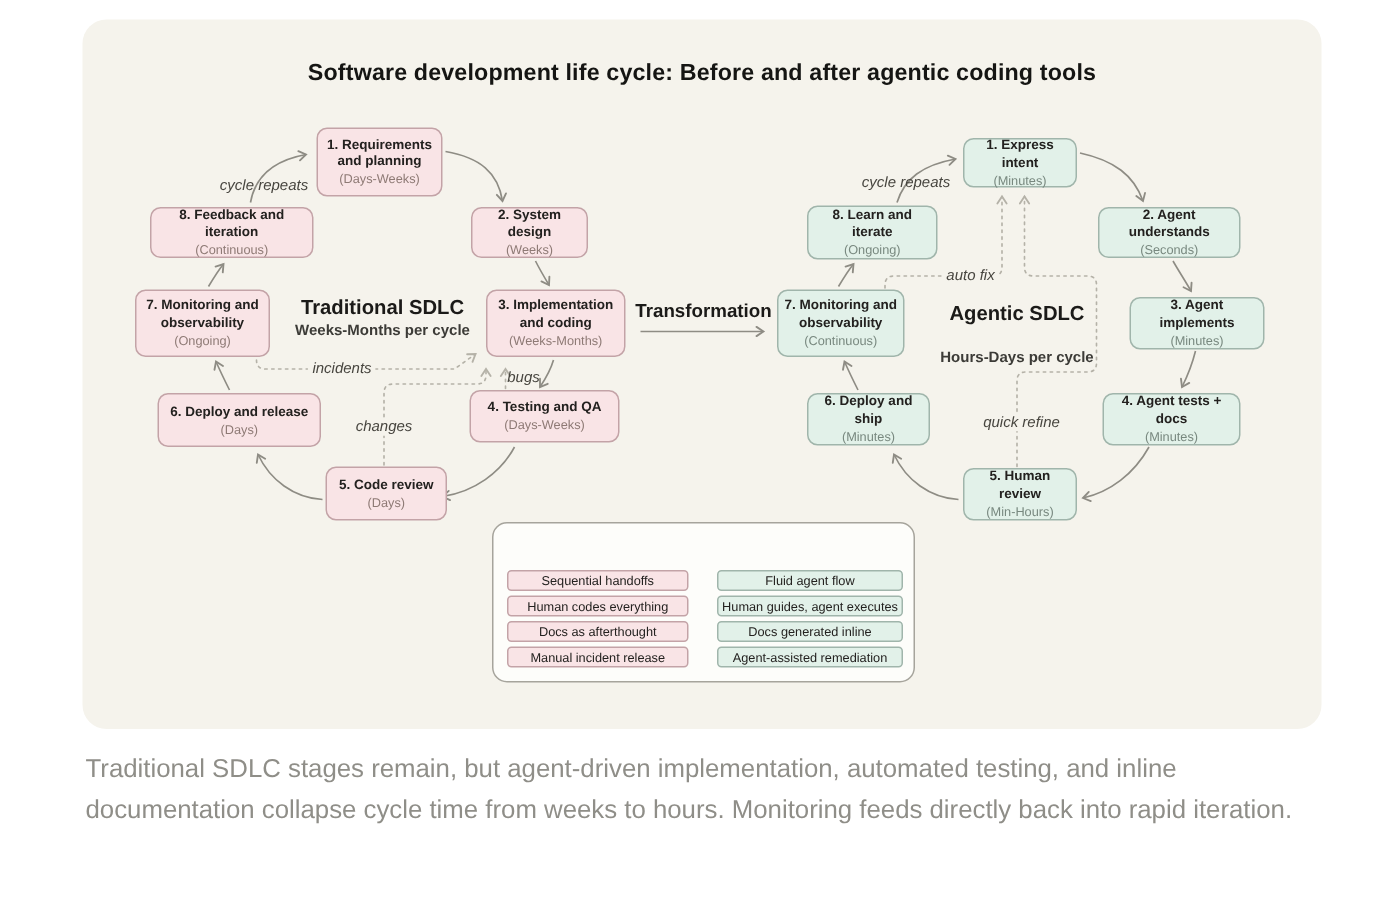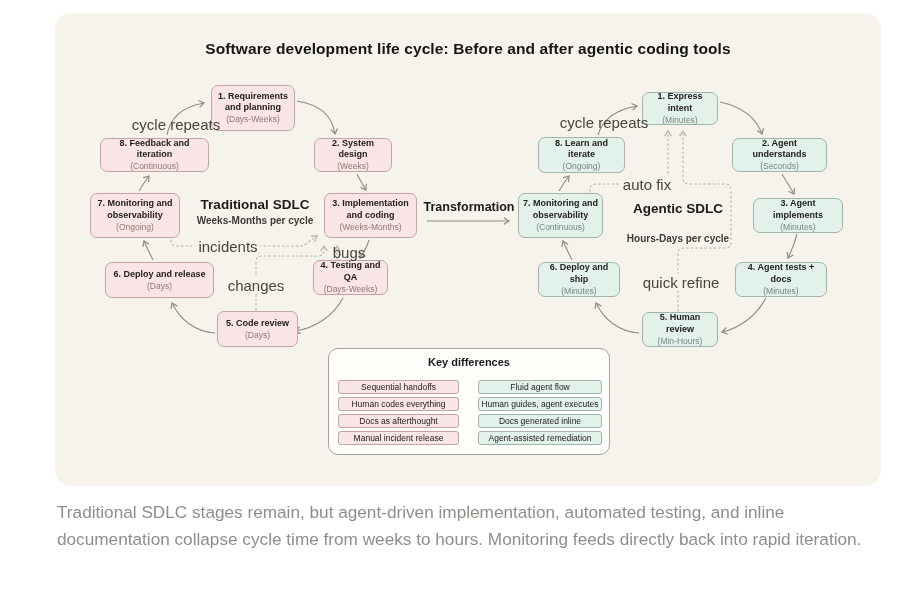--- a/index.html
+++ b/index.html
@@ -22,21 +22,21 @@
   .green .stage-duration{color:#78887f;}
 
   .cycle-title{position:absolute;transform:translateX(-50%);white-space:nowrap;
         font-size:13.5px;font-weight:700;color:#1b1a18;}
   .cycle-subtitle{position:absolute;transform:translateX(-50%);white-space:nowrap;
         font-size:10px;font-weight:700;color:#3c3b37;}
   .transformation{position:absolute;transform:translateX(-50%);white-space:nowrap;
         font-size:12.5px;font-weight:700;color:#1b1a18;}
 
   .anno{position:absolute;transform:translate(-50%,-50%);white-space:nowrap;
-        font-size:15px;color:#47453f;}
+        font-size:10px;color:#47453f;font-style:italic;}
   .anno.on-line{background:#f5f3ec;padding:0 3px;}
 
   .keydiff{position:absolute;left:328px;top:348px;width:282px;height:107px;
         background:#fdfdfa;border:1px solid #a6a49c;border-radius:10px;box-sizing:border-box;}
   .keydiff-title{position:absolute;left:0;top:7px;width:100%;text-align:center;
         font-size:11px;font-weight:700;color:#1b1a18;}
   .mini{position:absolute;height:14px;border-radius:3px;display:flex;align-items:center;
         justify-content:center;font-size:8.5px;color:#23211f;box-sizing:border-box;white-space:nowrap;}
   .mini.pink{background:#f9e4e6;border:1px solid #c3a3a7;left:9px;width:121px;}
   .mini.green{background:#e2f1e9;border:1px solid #a0b5ab;left:149px;width:124px;}
@@ -108,21 +108,21 @@
     <div class="stage-duration">(Days-Weeks)</div>
   </div>
   <div class="stage pink" style="left:314px;top:138px;width:78px;height:34px">
     <div class="stage-label">2. System design</div>
     <div class="stage-duration">(Weeks)</div>
   </div>
   <div class="stage pink" style="left:324px;top:193px;width:93px;height:45px">
     <div class="stage-label">3. Implementation and coding</div>
     <div class="stage-duration">(Weeks-Months)</div>
   </div>
-  <div class="stage pink" style="left:313px;top:260px;width:75px;height:35px">
+  <div class="stage pink" style="left:313px;top:260px;width:100px;height:35px">
     <div class="stage-label">4. Testing and QA</div>
     <div class="stage-duration">(Days-Weeks)</div>
   </div>
   <div class="stage pink" style="left:217px;top:311px;width:81px;height:36px">
     <div class="stage-label">5. Code review</div>
     <div class="stage-duration">(Days)</div>
   </div>
   <div class="stage pink" style="left:105px;top:262px;width:109px;height:36px">
     <div class="stage-label">6. Deploy and release</div>
     <div class="stage-duration">(Days)</div>
@@ -177,21 +177,20 @@
 
   <div class="anno" style="left:176px;top:124px">cycle repeats</div>
   <div class="anno on-line" style="left:228px;top:246px">incidents</div>
   <div class="anno" style="left:349px;top:252px">bugs</div>
   <div class="anno on-line" style="left:256px;top:285px">changes</div>
   <div class="anno" style="left:604px;top:122px">cycle repeats</div>
   <div class="anno on-line" style="left:647px;top:184px">auto fix</div>
   <div class="anno on-line" style="left:681px;top:282px">quick refine</div>
 
   <div class="keydiff">
-    <div class="keydiff-title">Key differences</div>
     <div class="mini pink" style="top:31px">Sequential handoffs</div>
     <div class="mini green" style="top:31px">Fluid agent flow</div>
     <div class="mini pink" style="top:48px">Human codes everything</div>
     <div class="mini green" style="top:48px">Human guides, agent executes</div>
     <div class="mini pink" style="top:65px">Docs as afterthought</div>
     <div class="mini green" style="top:65px">Docs generated inline</div>
     <div class="mini pink" style="top:82px">Manual incident release</div>
     <div class="mini green" style="top:82px">Agent-assisted remediation</div>
   </div>
 

